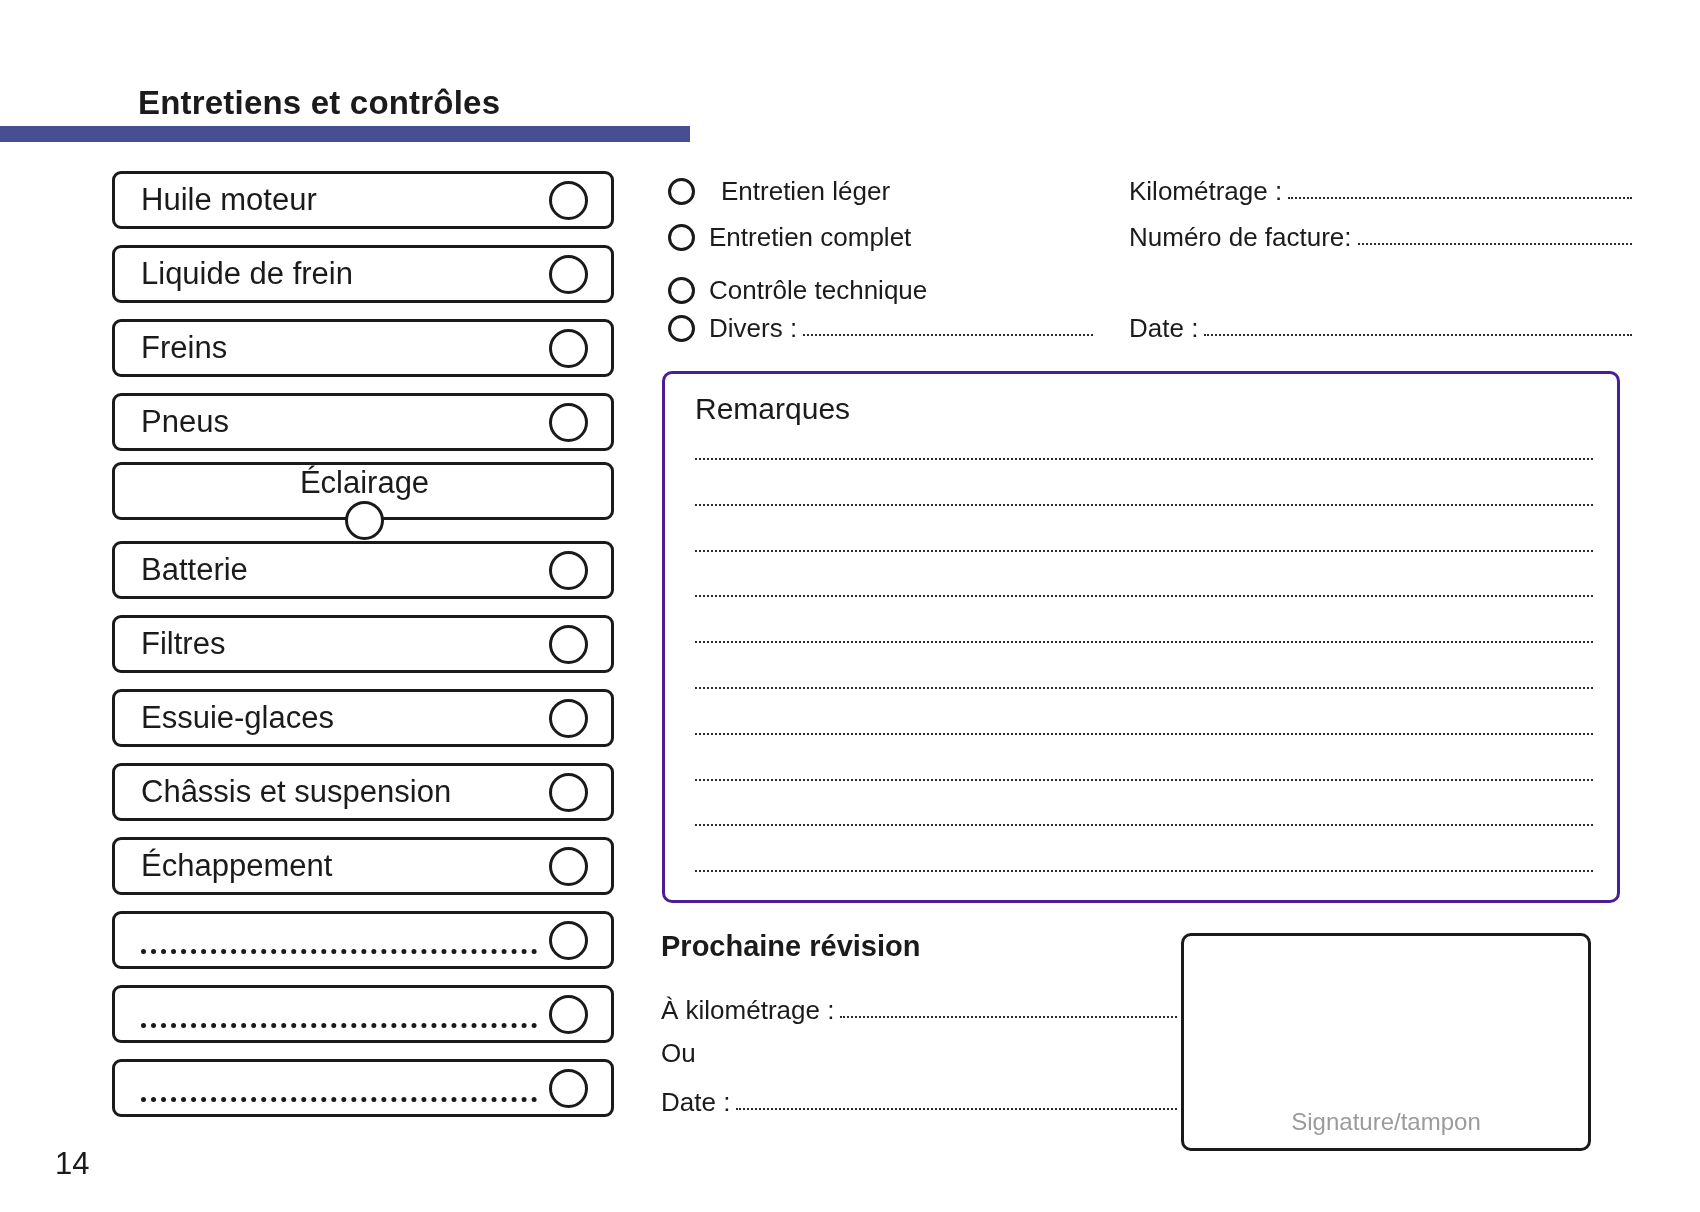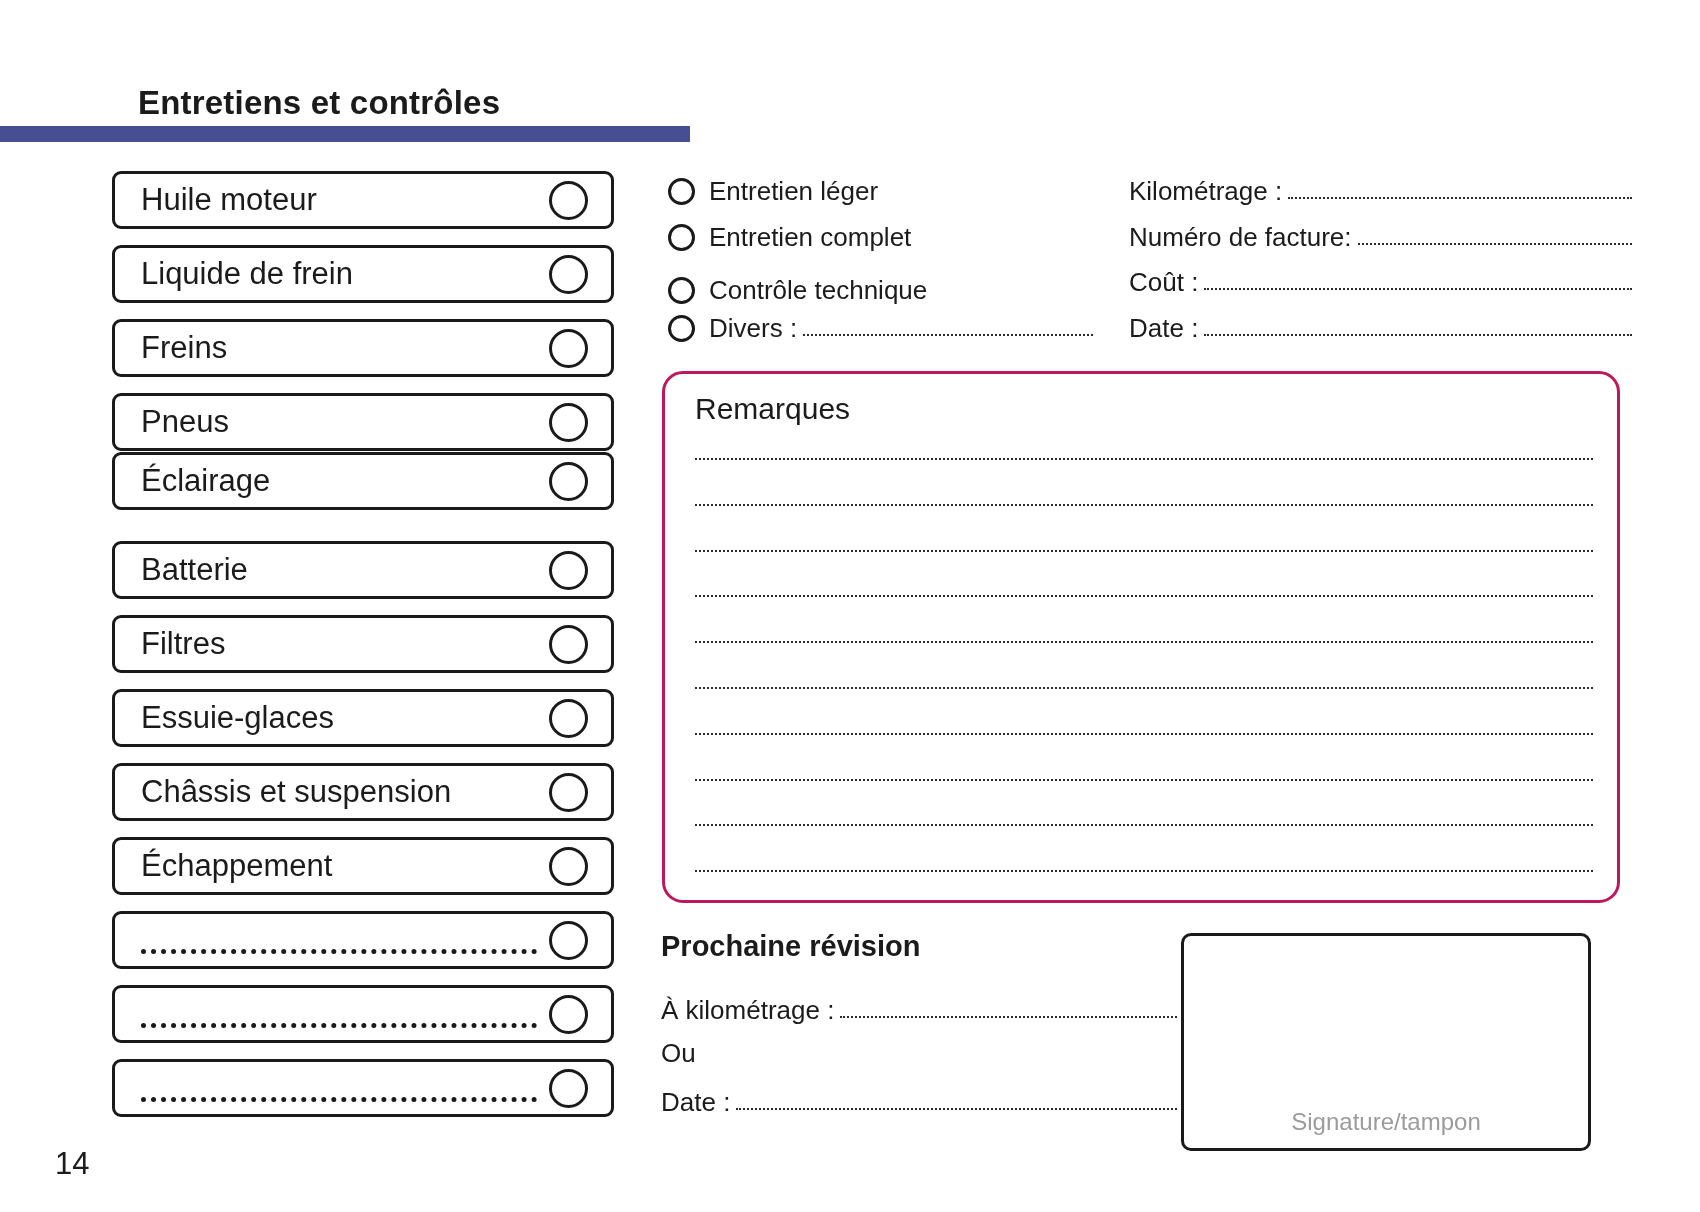--- a/index.html
+++ b/index.html
@@ -24,21 +24,21 @@
   
   .radio-row{position:absolute;left:668px;height:36px;display:flex;align-items:center;}
   .radio-circle{box-sizing:border-box;width:27px;height:27px;border:3px solid #1a1a1a;border-radius:50%;margin-right:14px;flex-shrink:0;}
   .radio-label{font-size:26px;white-space:nowrap;}
   .dots{flex:1;height:0;border-bottom:2.5px dotted #2b2b2b;margin-left:6px;margin-top:14px;}
   
   .field-row{position:absolute;left:1129px;width:503px;height:36px;display:flex;align-items:center;}
   .field-label{font-size:26px;white-space:nowrap;}
   
   .remarks-box{position:absolute;left:662px;top:371px;width:958px;height:532px;box-sizing:border-box;
-    border:3px solid #be185d;border-radius:21px;background:#fff;padding-left:20px;}
+    border:3px solid #4c1d95;border-radius:10px;background:#fff;padding-left:20px;}
   .remarks-title{position:absolute;left:30px;top:18px;font-size:30px;}
   .remark-line{position:absolute;left:30px;width:898px;height:0;border-bottom:2.5px dotted #2b2b2b;}
   
   .next-title{position:absolute;left:661px;top:930px;font-size:29px;font-weight:bold;}
   .next-row{position:absolute;left:661px;width:516px;height:36px;display:flex;align-items:center;}
   .next-label{font-size:26px;white-space:nowrap;}
   .or-label{position:absolute;left:661px;top:1038px;font-size:26px;}
   
   .sig-box{position:absolute;left:1181px;top:933px;width:410px;height:218px;box-sizing:border-box;
     border:3.5px solid #1a1a1a;border-radius:10px;background:#fff;}
@@ -64,21 +64,21 @@
         <span class="circle big"></span>
       </div>
       <div class="check-row" style="top: 319px;">
         <span class="check-label">Freins</span>
         <span class="circle big"></span>
       </div>
       <div class="check-row" style="top: 393px;">
         <span class="check-label">Pneus</span>
         <span class="circle big"></span>
       </div>
-      <div class="check-row" style="top: 452px;">
+      <div class="check-row" style="top: 462px; flex-direction: column;">
         <span class="check-label">Éclairage</span>
         <span class="circle big"></span>
       </div>
       <div class="check-row" style="top: 541px;">
         <span class="check-label">Batterie</span>
         <span class="circle big"></span>
       </div>
       <div class="check-row" style="top: 615px;">
         <span class="check-label">Filtres</span>
         <span class="circle big"></span>
@@ -102,21 +102,21 @@
       <div class="check-row" style="top: 985px;">
         <span class="big-dots"></span>
         <span class="circle big"></span>
       </div>
       <div class="check-row" style="top: 1059px;">
         <span class="big-dots"></span>
         <span class="circle big"></span>
       </div>
     </div>
 
-  <div class="radio-row" style="top:173px;">
+  <div class="radio-row" style="top:173px;gap:12px;">
     <span class="radio-circle"></span>
     <span class="radio-label">Entretien léger</span>
   </div>
   <div class="radio-row" style="top:219px;">
     <span class="radio-circle"></span>
     <span class="radio-label">Entretien complet</span>
   </div>
   <div class="radio-row" style="top:272px;">
     <span class="radio-circle"></span>
     <span class="radio-label">Contrôle technique</span>
@@ -126,24 +126,20 @@
     <span class="radio-label">Divers :</span>
     <span class="dots"></span>
   </div>
 
   <div class="field-row" style="top:219px;">
     <span class="field-label">Numéro de facture:</span>
     <span class="dots"></span>
   </div>
   <div class="field-row" style="top:173px;">
     <span class="field-label">Kilométrage :</span>
-    <span class="dots"></span>
-  </div>
-  <div class="field-row" style="top:264px;">
-    <span class="field-label">Coût :</span>
     <span class="dots"></span>
   </div>
   <div class="field-row" style="top:310px;">
     <span class="field-label">Date :</span>
     <span class="dots"></span>
   </div>
 
   <div class="remarks-box">
     <div class="remarks-title">Remarques</div>
     <div>

